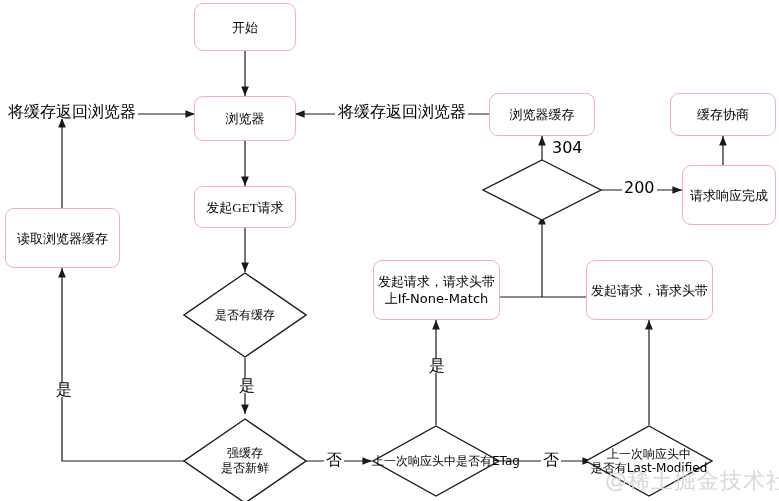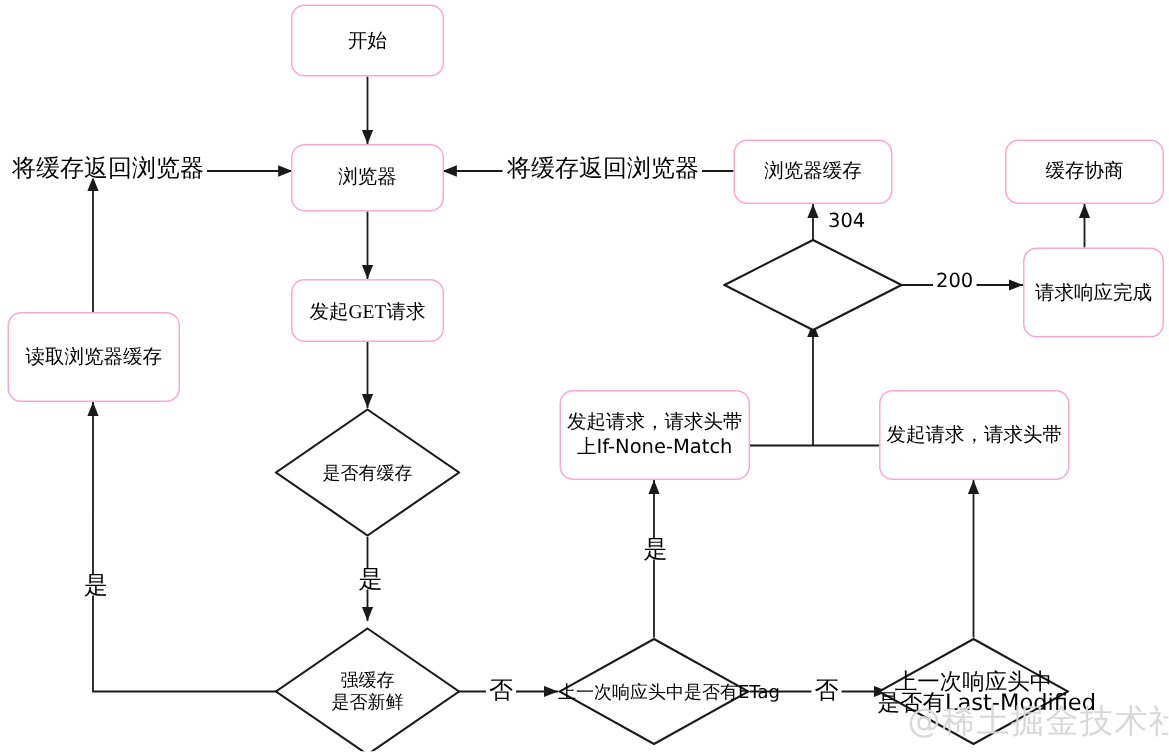--- a/index.html
+++ b/index.html
@@ -65,21 +65,21 @@
   .edge-label {
     position: absolute;
     font-size: 16px;
     line-height: 14px;
     color: #000;
     background: #fff;
     padding: 0 2px;
     white-space: nowrap;
   }
   .edge-label.small {
-    font-size: 13px;
+    font-size: 16px;
   }
   .watermark {
     position: absolute;
     font-size: 22px;
     color: #d8d8d8;
     font-family: "DejaVu Sans", "Liberation Sans", sans-serif;
     white-space: nowrap;
     letter-spacing: 1px;
     z-index: 3;
   }
@@ -169,21 +169,21 @@
     <svg class="diamond-shape" viewBox="0 0 128 72" preserveAspectRatio="none">
       <polygon points="64,1 127,36 64,71 1,36" fill="#fff" stroke="#1a1a1a" stroke-width="1.4" vector-effect="non-scaling-stroke"></polygon>
     </svg>
     <div class="diamond-label" style="font-size:12px;">上一次响应头中是否有ETag</div>
   </div>
 
   <div class="node diamond" style="left:585px; top:425px; width:128px; height:72px;">
     <svg class="diamond-shape" viewBox="0 0 128 72" preserveAspectRatio="none">
       <polygon points="64,1 127,36 64,71 1,36" fill="#fff" stroke="#1a1a1a" stroke-width="1.4" vector-effect="non-scaling-stroke"></polygon>
     </svg>
-    <div class="diamond-label" style="font-size:15px; line-height:14px;">
+    <div class="diamond-label" style="font-size:12px; line-height:14px;">
       <div>上一次响应头中</div>
       <div>是否有Last-Modified</div>
     </div>
   </div>
 
   <div class="node rect" style="left:373px; top:260px; width:127px; height:60px;">
     <div>
       <div>发起请求，请求头带</div>
       <div>上If-None-Match</div>
     </div>

